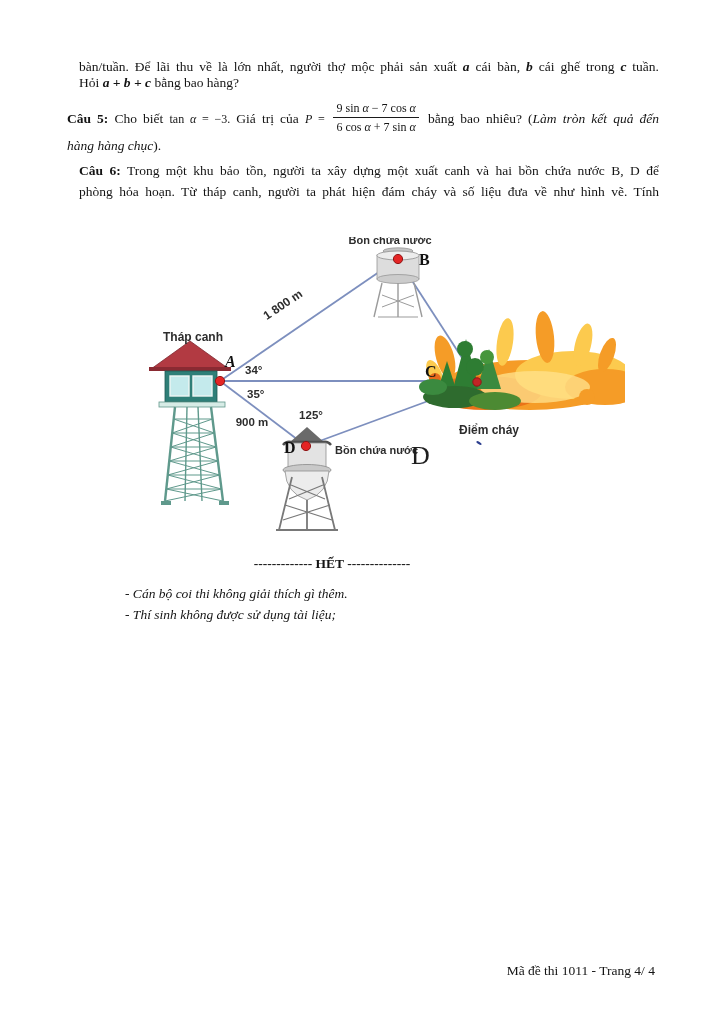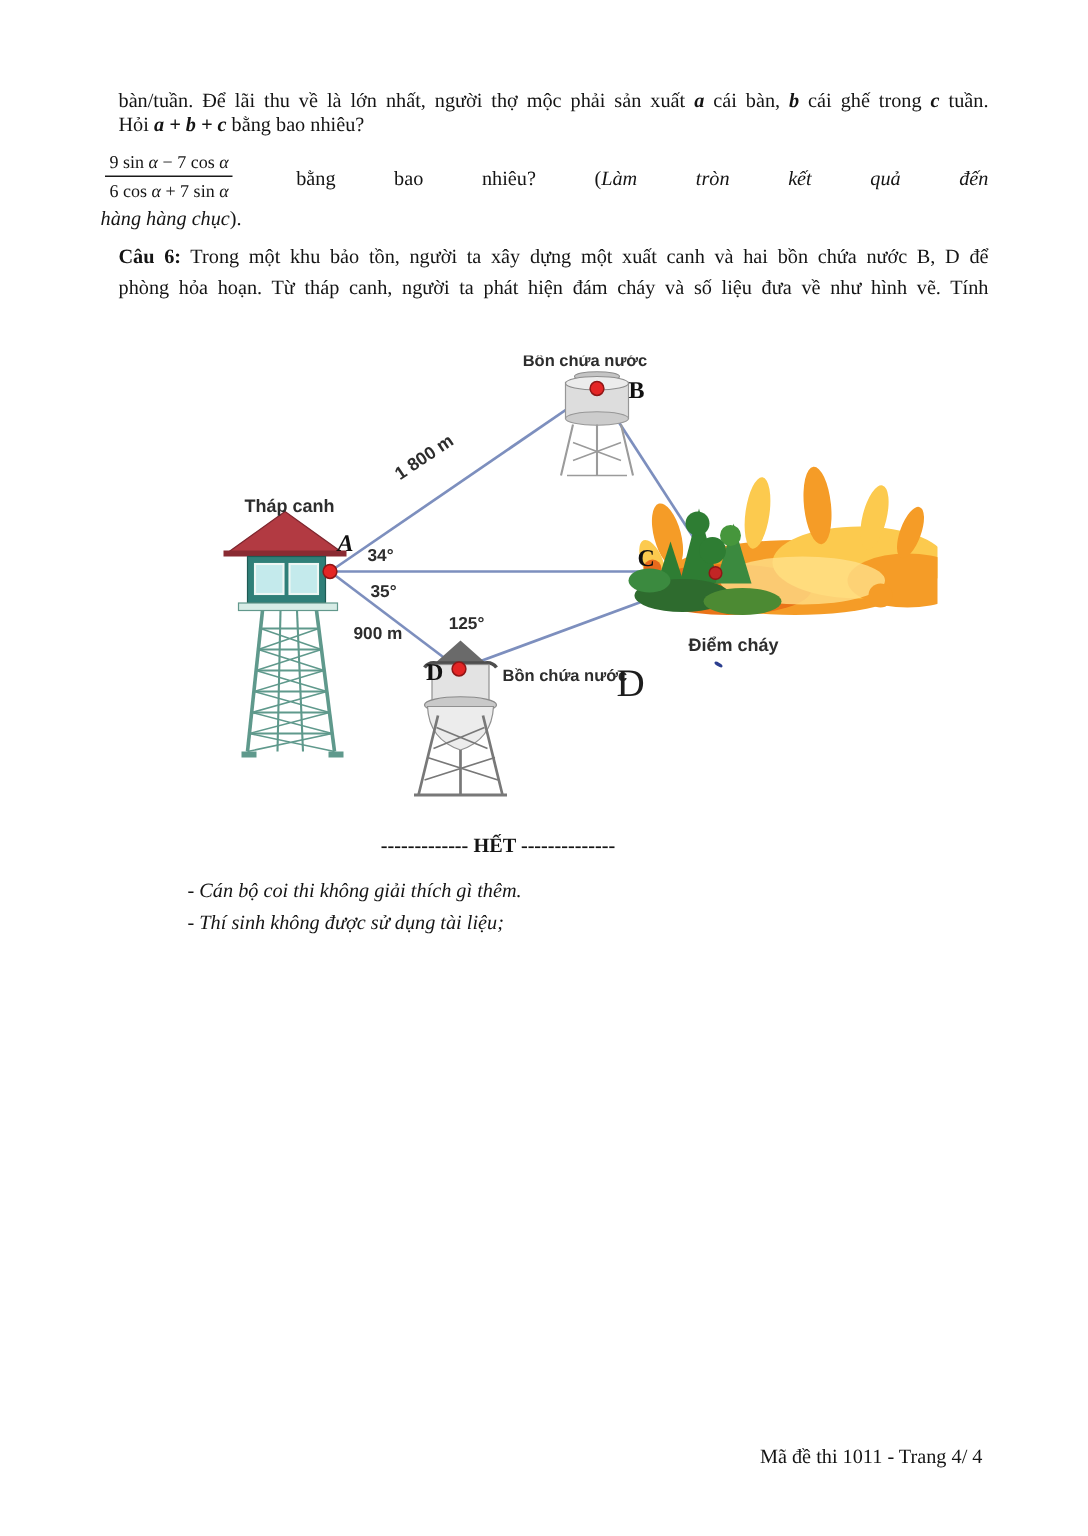--- a/index.html
+++ b/index.html
@@ -30,25 +30,25 @@
   .fig-sans{font-family:"Liberation Sans","DejaVu Sans",sans-serif;font-weight:bold;fill:var(--label-dark,#2d2d2d);}
   .fig-serif{font-family:"Liberation Serif","DejaVu Serif",serif;font-weight:bold;fill:#111;}
 </style>
 </head>
 <body>
 
 <div class="page">
 
   <div id="intro" class="abs textblock">
     <div class="line just"><span class="run-n">bàn/tuần. Để lãi thu về là lớn nhất, người thợ mộc phải sản xuất </span><span class="run-bi">a</span><span class="run-n"> cái bàn, </span><span class="run-bi">b</span><span class="run-n"> cái ghế trong </span><span class="run-bi">c</span><span class="run-n"> tuần.</span></div>
-    <div class="line"><span class="run-n">Hỏi </span><span class="run-bi">a + b + c</span><span class="run-n"> bằng bao nhiêu?</span></div>
+    <div class="line"><span class="run-n">Hỏi </span><span class="run-bi">a + b + c</span><span class="run-n"> bằng bao hàng?</span></div>
   </div>
 
   <div id="q5-line1" class="abs textblock just">
-    <span class="frac">
+    <span><span class="run-b">Câu 5:</span><span class="run-n"> Cho biết </span><span class="run-m">tan </span><span class="run-mi">α</span><span class="run-m"> = −3.</span><span class="run-n"> Giá trị của </span><span class="run-mi">P</span><span class="run-m"> = </span></span><span class="frac">
         <span class="num"><span class="run-m">9 sin </span><span class="run-mi">α</span><span class="run-m"> − 7 cos </span><span class="run-mi">α</span></span>
         <span class="den"><span class="run-m">6 cos </span><span class="run-mi">α</span><span class="run-m"> + 7 sin </span><span class="run-mi">α</span></span>
       </span><span><span class="run-n"> bằng bao nhiêu? (</span><span class="run-i">Làm tròn kết quả đến</span></span>
   </div>
   <div id="q5-line2" class="abs textblock"><span class="run-i">hàng hàng chục</span><span class="run-n">).</span></div>
 
   <div id="q6" class="abs textblock">
     <div class="line just"><span class="run-b">Câu 6:</span><span class="run-n"> Trong một khu bảo tồn, người ta xây dựng một xuất canh và hai bồn chứa nước B, D để</span></div>
     <div class="line just"><span class="run-n">phòng hỏa hoạn. Từ tháp canh, người ta phát hiện đám cháy và số liệu đưa về như hình vẽ. Tính</span></div>
   </div>

